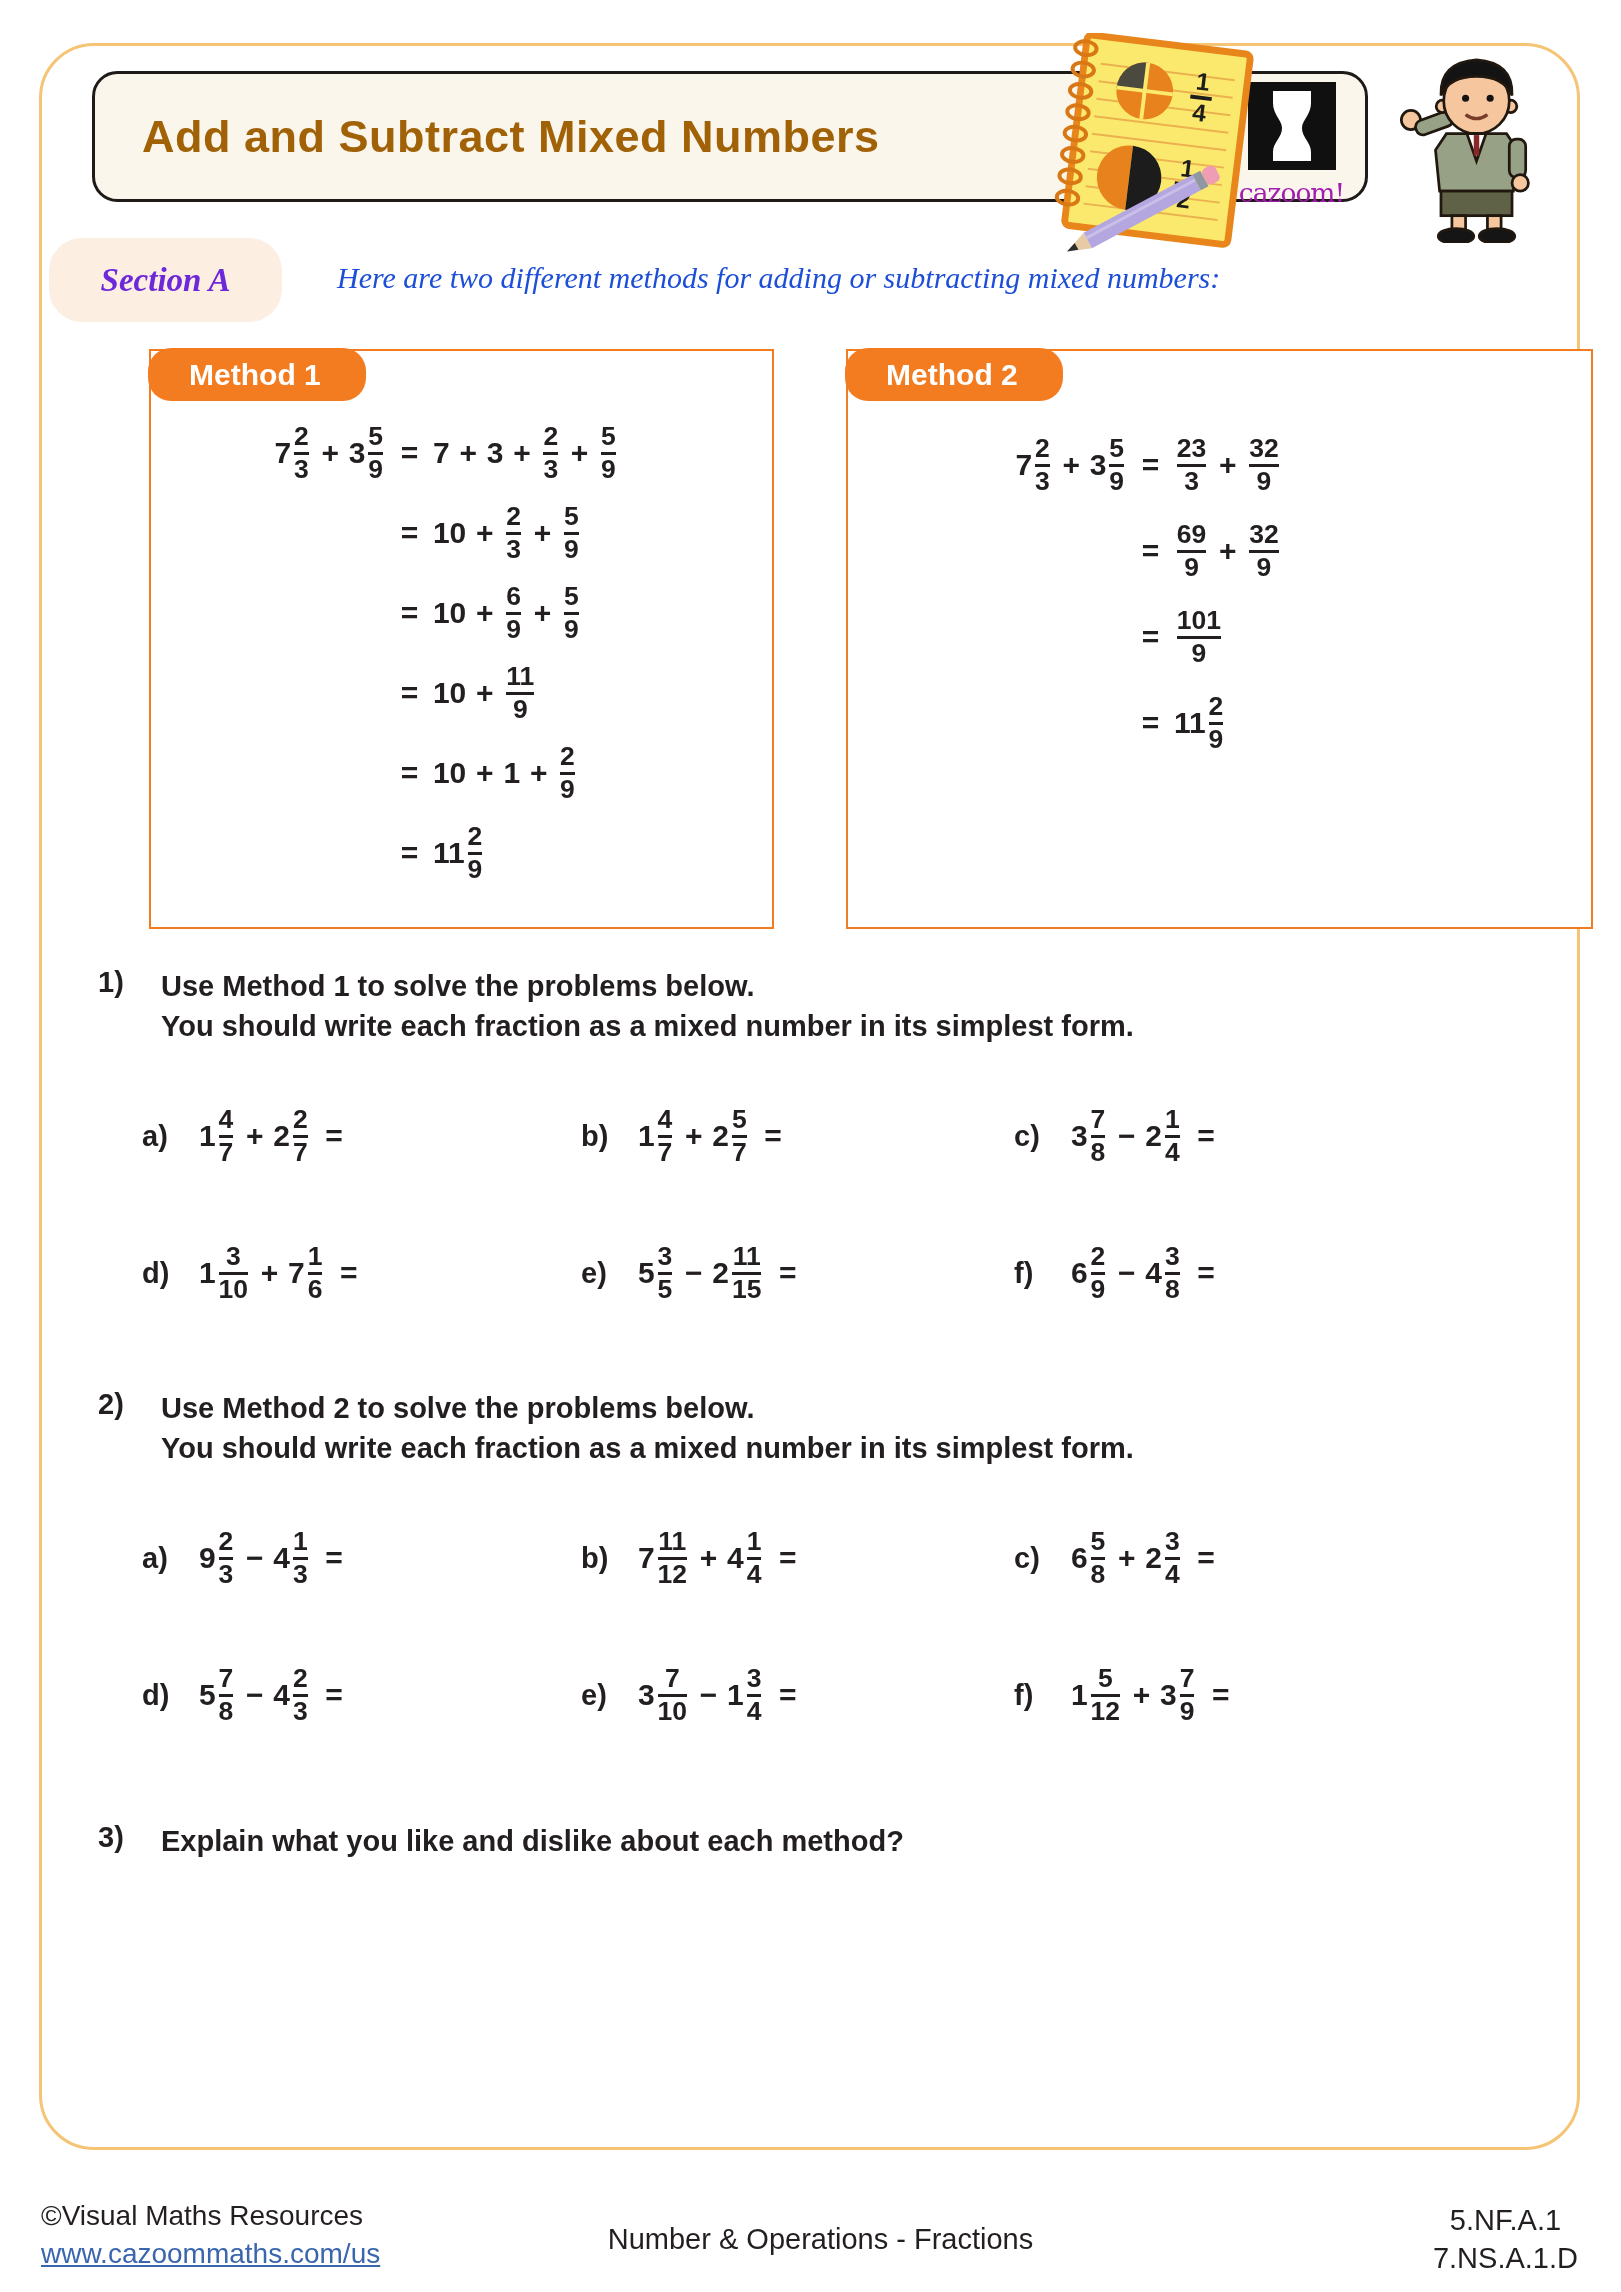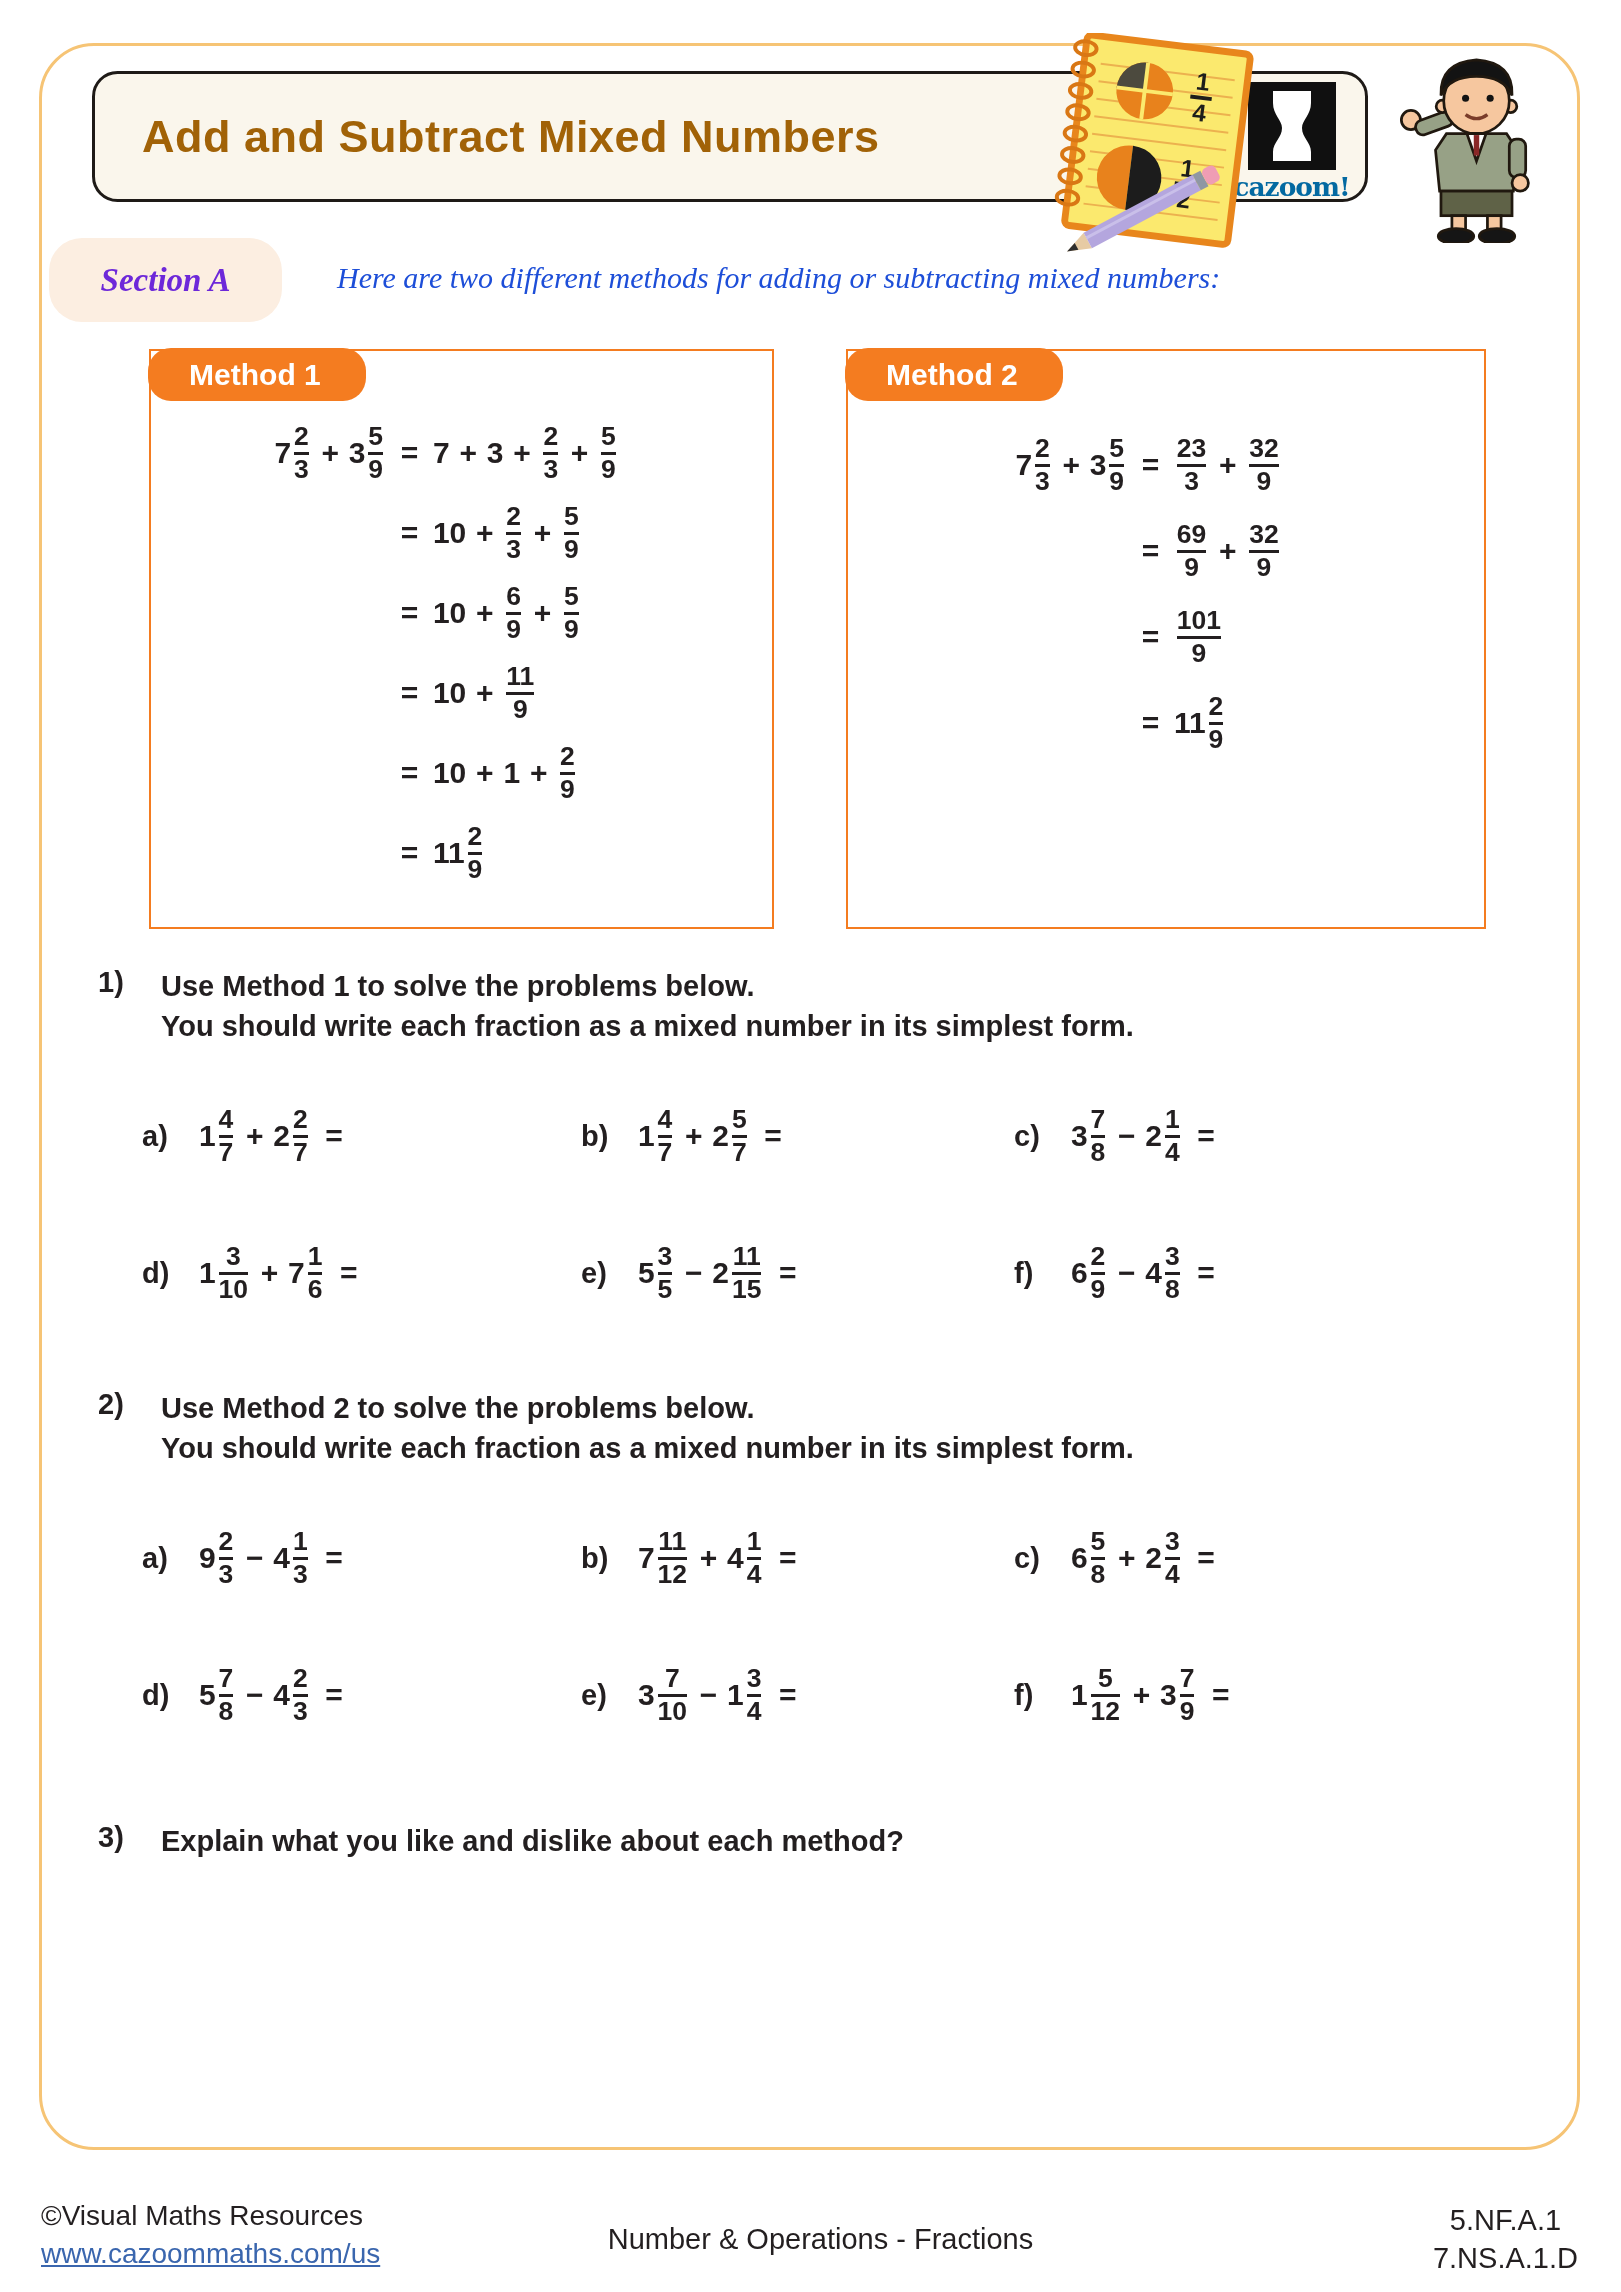--- a/index.html
+++ b/index.html
@@ -11,36 +11,36 @@
 
   
   .header-box{position:absolute;left:92px;top:71px;width:1276px;height:131px;
               background:#faf6ec;border:3.9px solid #1e1a17;border-radius:25.5px;
               box-sizing:border-box;display:flex;align-items:center;padding-left:47px;}
   .page-title{font-size:45px;font-weight:700;letter-spacing:0.5px;color:#a16207;}
 
   .notepad-wrap{position:absolute;left:1031px;top:33px;width:230px;height:227px;z-index:3;}
   .logo-wrap{position:absolute;left:1227px;top:82px;width:129px;text-align:center;z-index:2;}
   .logo-square{width:88px;height:88px;background:#101010;margin:0 auto;}
-  .logo-text{font-family:"DejaVu Serif",serif;font-weight:bold;font-size:26.5px;
-             letter-spacing:-1px;color:#0369a1;margin-top:1px;}
+  .logo-text{font-family:"DejaVu Serif",serif;font-weight:normal;font-size:26.5px;
+             letter-spacing:-1px;color:#a21caf;margin-top:7px;}
   .boy-wrap{position:absolute;left:1394px;top:49px;width:165px;height:194px;z-index:2;}
 
   
   .section-pill{position:absolute;left:49px;top:238px;width:233px;height:84px;
                 background:#fceee1;border-radius:33px;display:flex;align-items:center;justify-content:center;}
   .section-label{font-family:"Liberation Serif",serif;font-style:italic;font-weight:bold;
                  font-size:33px;color:#6d28d9;}
   .section-desc{position:absolute;left:337px;top:261px;font-family:"Liberation Serif",serif;
                 font-style:italic;font-size:30px;color:#1d4ed8;}
 
   
   .method-box{position:absolute;top:349px;height:580px;border:2.9px solid #f47c20;box-sizing:border-box;background:#fff;}
   .method-box.m1{left:149px;width:625px;}
-  .method-box.m2{left:846px;width:640px;}
+  .method-box.m2{left:846px;width:747px;}
   .method-tab{position:absolute;left:-2.9px;top:-2.9px;height:53px;width:218px;background:#f47c20;
               color:#fff;font-size:30px;font-weight:bold;display:flex;align-items:center;
               padding-left:41px;box-sizing:border-box;border-radius:23px;}
   .eq-area{margin-top:62px;}
   .eq-area.m2a{margin-top:71px;}
   .eq-row{display:flex;align-items:center;height:80px;}
   .m2a .eq-row{height:86px;}
   .eq-left{width:235px;display:flex;justify-content:flex-end;align-items:center;}
   .m2a .eq-left{width:279px;}
   .eq-right{display:flex;align-items:center;}

